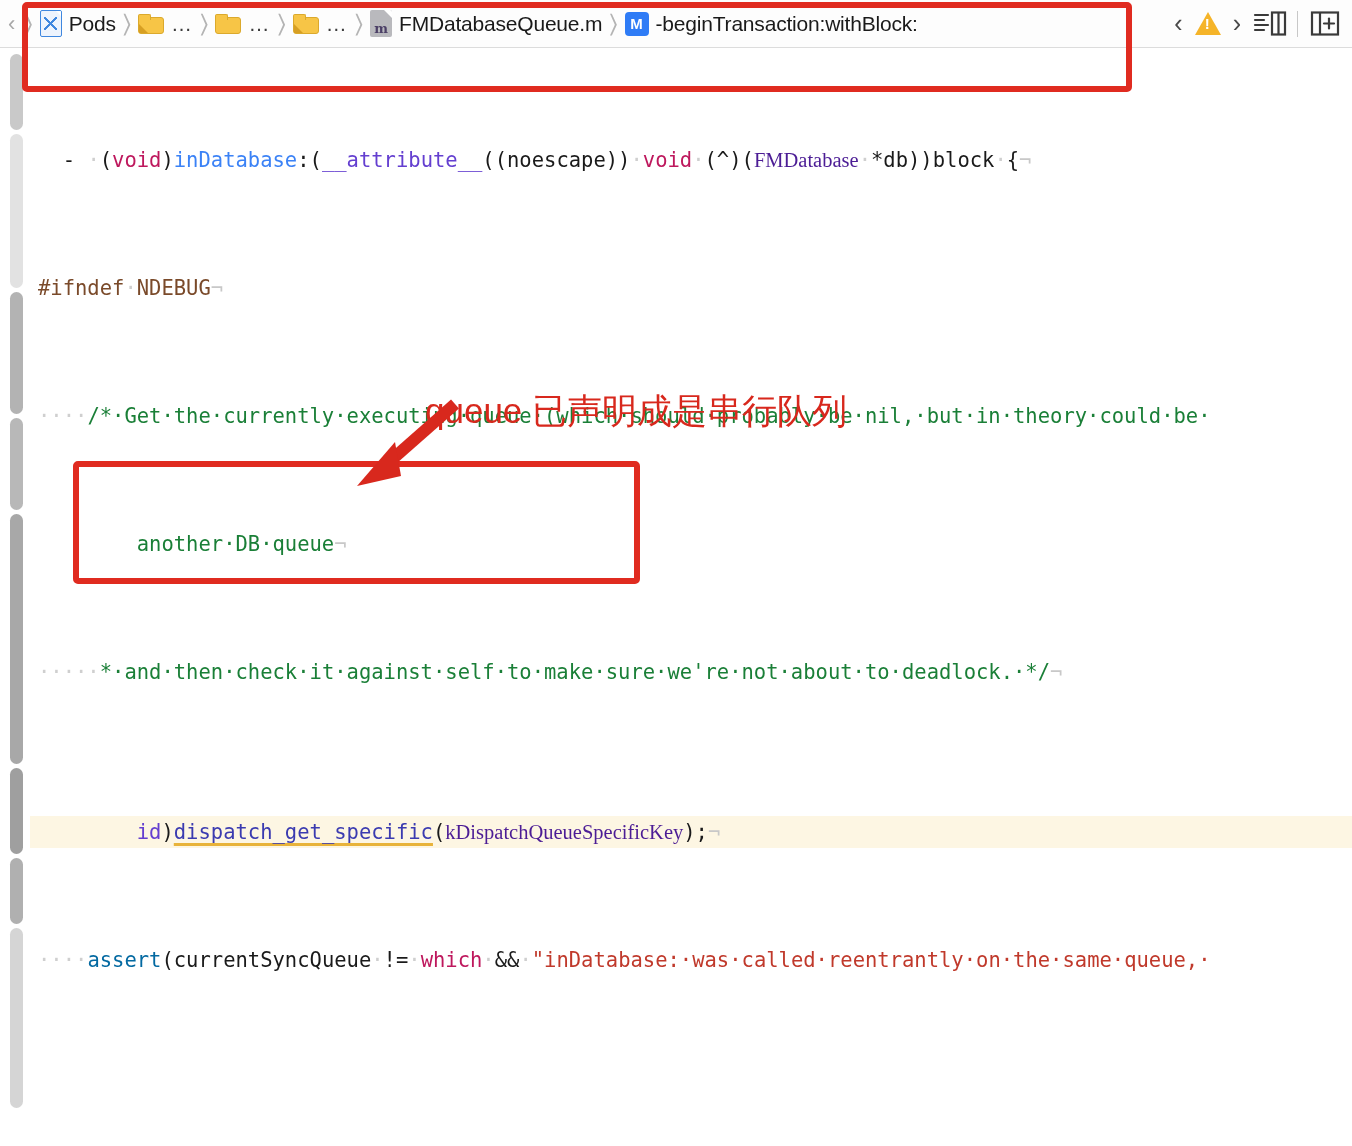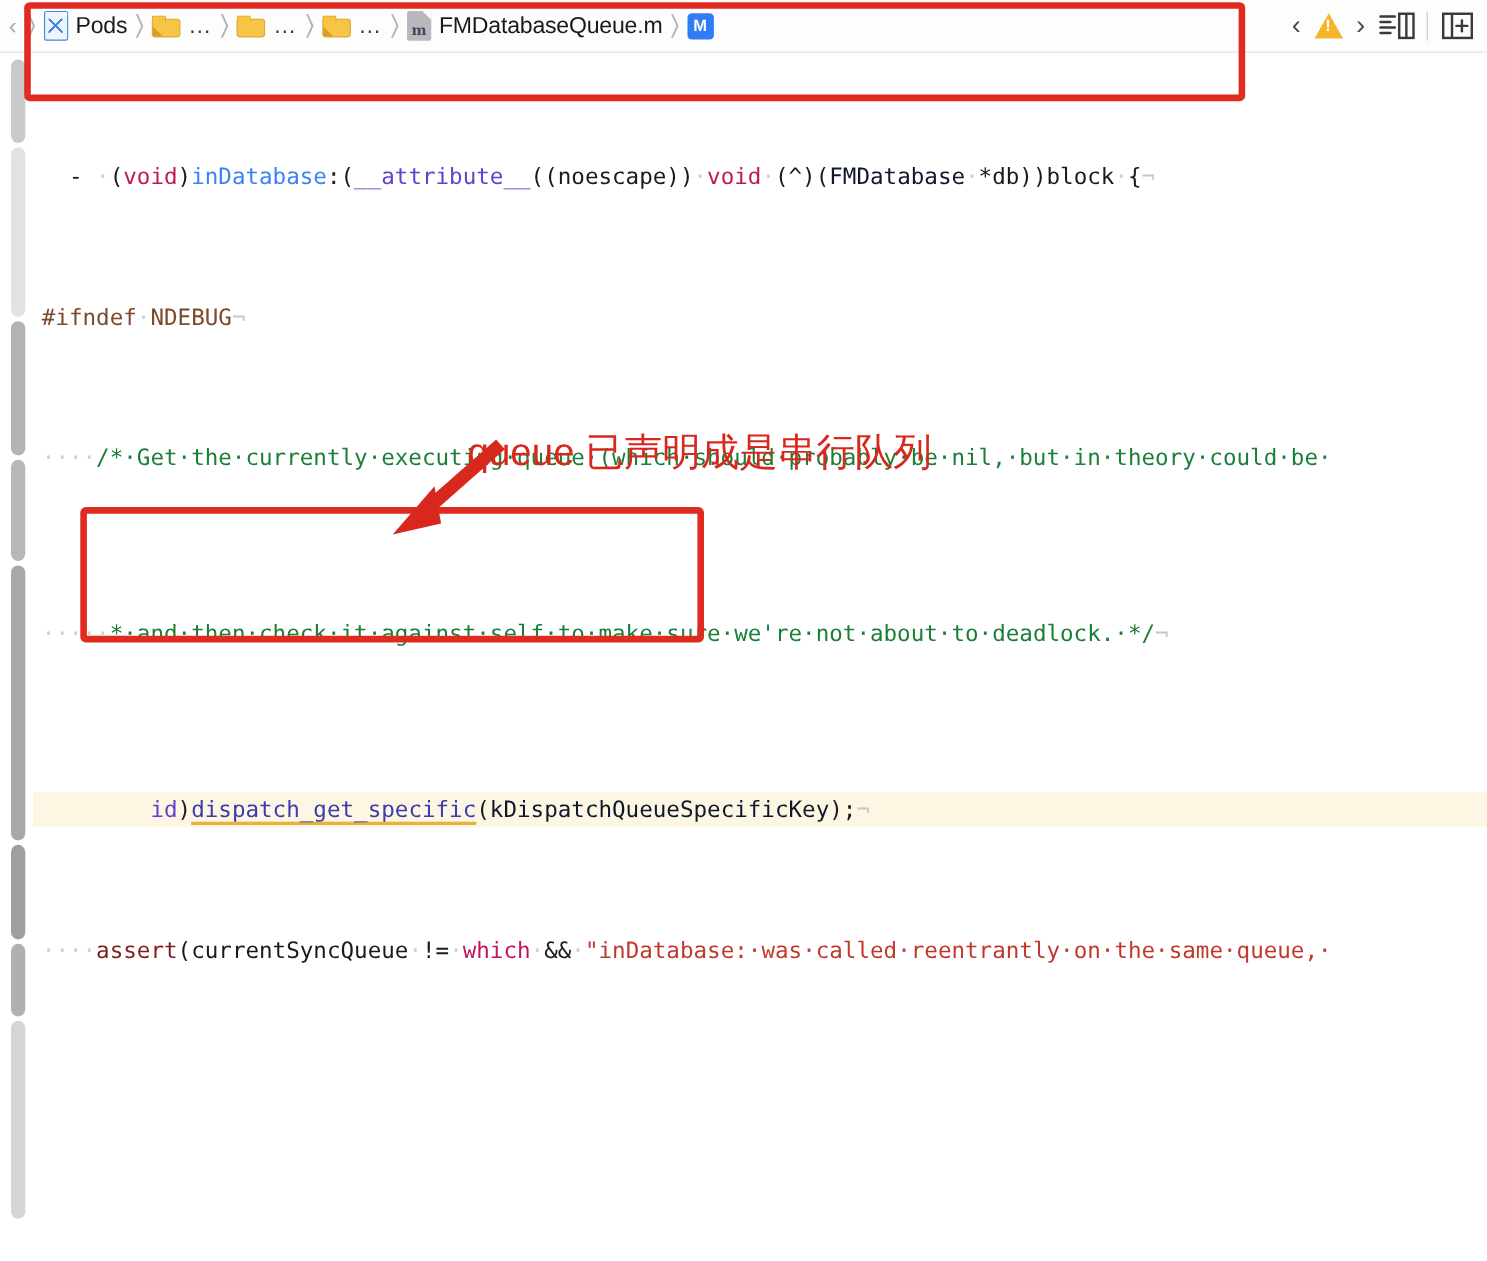--- a/index.html
+++ b/index.html
@@ -130,25 +130,25 @@
     white-space: pre;
     color: #1a1a1a;
   }
   .ln { height: 32px; padding-left: 8px; }
   .ln.hl { background: #fdf6e3; }
 
   
   .kw    { color: #be185d; }            
   .kwp   { color: #643fd0; }            
   .fn    { color: #3b3bb0; }            
-  .cls   { color: #0f172a; }            
+  .cls   { color: #4c1d95; font-family: Liberation Serif, serif; }            
   .str   { color: #c0392b; }            
   .cmt   { color: #1a7f37; }            
   .pre   { color: #7a4a2a; }            
-  .proj  { color: #7f1d1d; }            
+  .proj  { color: #0369a1; }            
   .sel   { color: #3b82f6; }            
   .dot   { color: #cfcfcf; }
   .pilc  { color: #c8c8c8; }            
   .und   { text-decoration: underline; text-decoration-color: #e8b33a;
            text-decoration-thickness: 3px; text-underline-offset: 4px; text-align: center; }
 
   
   .warnbadge {
     position: absolute; right: 14px;
     width: 44px; height: 30px; border-radius: 4px;
@@ -218,20 +218,21 @@
   <div class="bc-item">
     <span class="ico-mfile">
         <span>m</span>
       </span>
     <span class="bc-label">FMDatabaseQueue.m</span>
   </div>
   <span class="bc-chev">〉</span>
 
   <div class="bc-item">
     <span class="ico-mbadge">M</span>
+    <span class="bc-label">-beginTransaction:withBlock:</span>
   </div>
 
   <div class="jb-right">
     <span class="nav-arrow">‹</span>
     <span class="warn-tri"></span>
     <span class="nav-arrow">›</span>
     <span class="tb-ico">
       <svg width="34" height="30" viewBox="0 0 34 30">
         <g stroke="#3a3a3a" stroke-width="2.2" fill="none" stroke-linecap="round">
           <line x1="2" y1="6" x2="15" y2="6"></line>
@@ -269,20 +270,21 @@
   </div>
 
   <div class="code">
 
     <div class="ln"><span class="dot">  </span><span>- </span><span class="dot">·</span><span>(</span><span class="kw">void</span><span>)</span><span class="sel">inDatabase</span><span>:(</span><span class="kwp">__attribute__</span><span>((noescape))</span><span class="dot">·</span><span class="kw">void</span><span class="dot">·</span><span>(^)(</span><span class="cls">FMDatabase</span><span class="dot">·</span><span>*db))block</span><span class="dot">·</span><span>{</span><span class="pilc">¬</span></div>
 
     <div class="ln"><span class="pre">#ifndef</span><span class="dot">·</span><span class="pre">NDEBUG</span><span class="pilc">¬</span></div>
 
     <div class="ln"><span class="dot">····</span><span class="cmt">/*·Get·the·currently·executing·queue·(which·should·probably·be·nil,·but·in·theory·could·be·</span></div>
 
+    <div class="ln"><span class="cmt">        another·DB·queue</span><span class="pilc">¬</span></div>
 
     <div class="ln"><span class="dot">·····</span><span class="cmt">*·and·then·check·it·against·self·to·make·sure·we're·not·about·to·deadlock.·*/</span><span class="pilc">¬</span></div>
 
 
     <div class="ln hl"><span>        </span><span class="kwp">id</span><span>)</span><span class="fn und">dispatch_get_specific</span><span>(</span><span class="cls">kDispatchQueueSpecificKey</span><span>);</span><span class="pilc">¬</span></div>
 
     <div class="ln"><span class="dot">····</span><span class="proj">assert</span><span>(currentSyncQueue</span><span class="dot">·</span><span>!=</span><span class="dot">·</span><span class="kw">which</span><span class="dot">·</span><span>&amp;&amp;</span><span class="dot">·</span><span class="str">"inDatabase:·was·called·reentrantly·on·the·same·queue,·</span></div>
 
     
 

